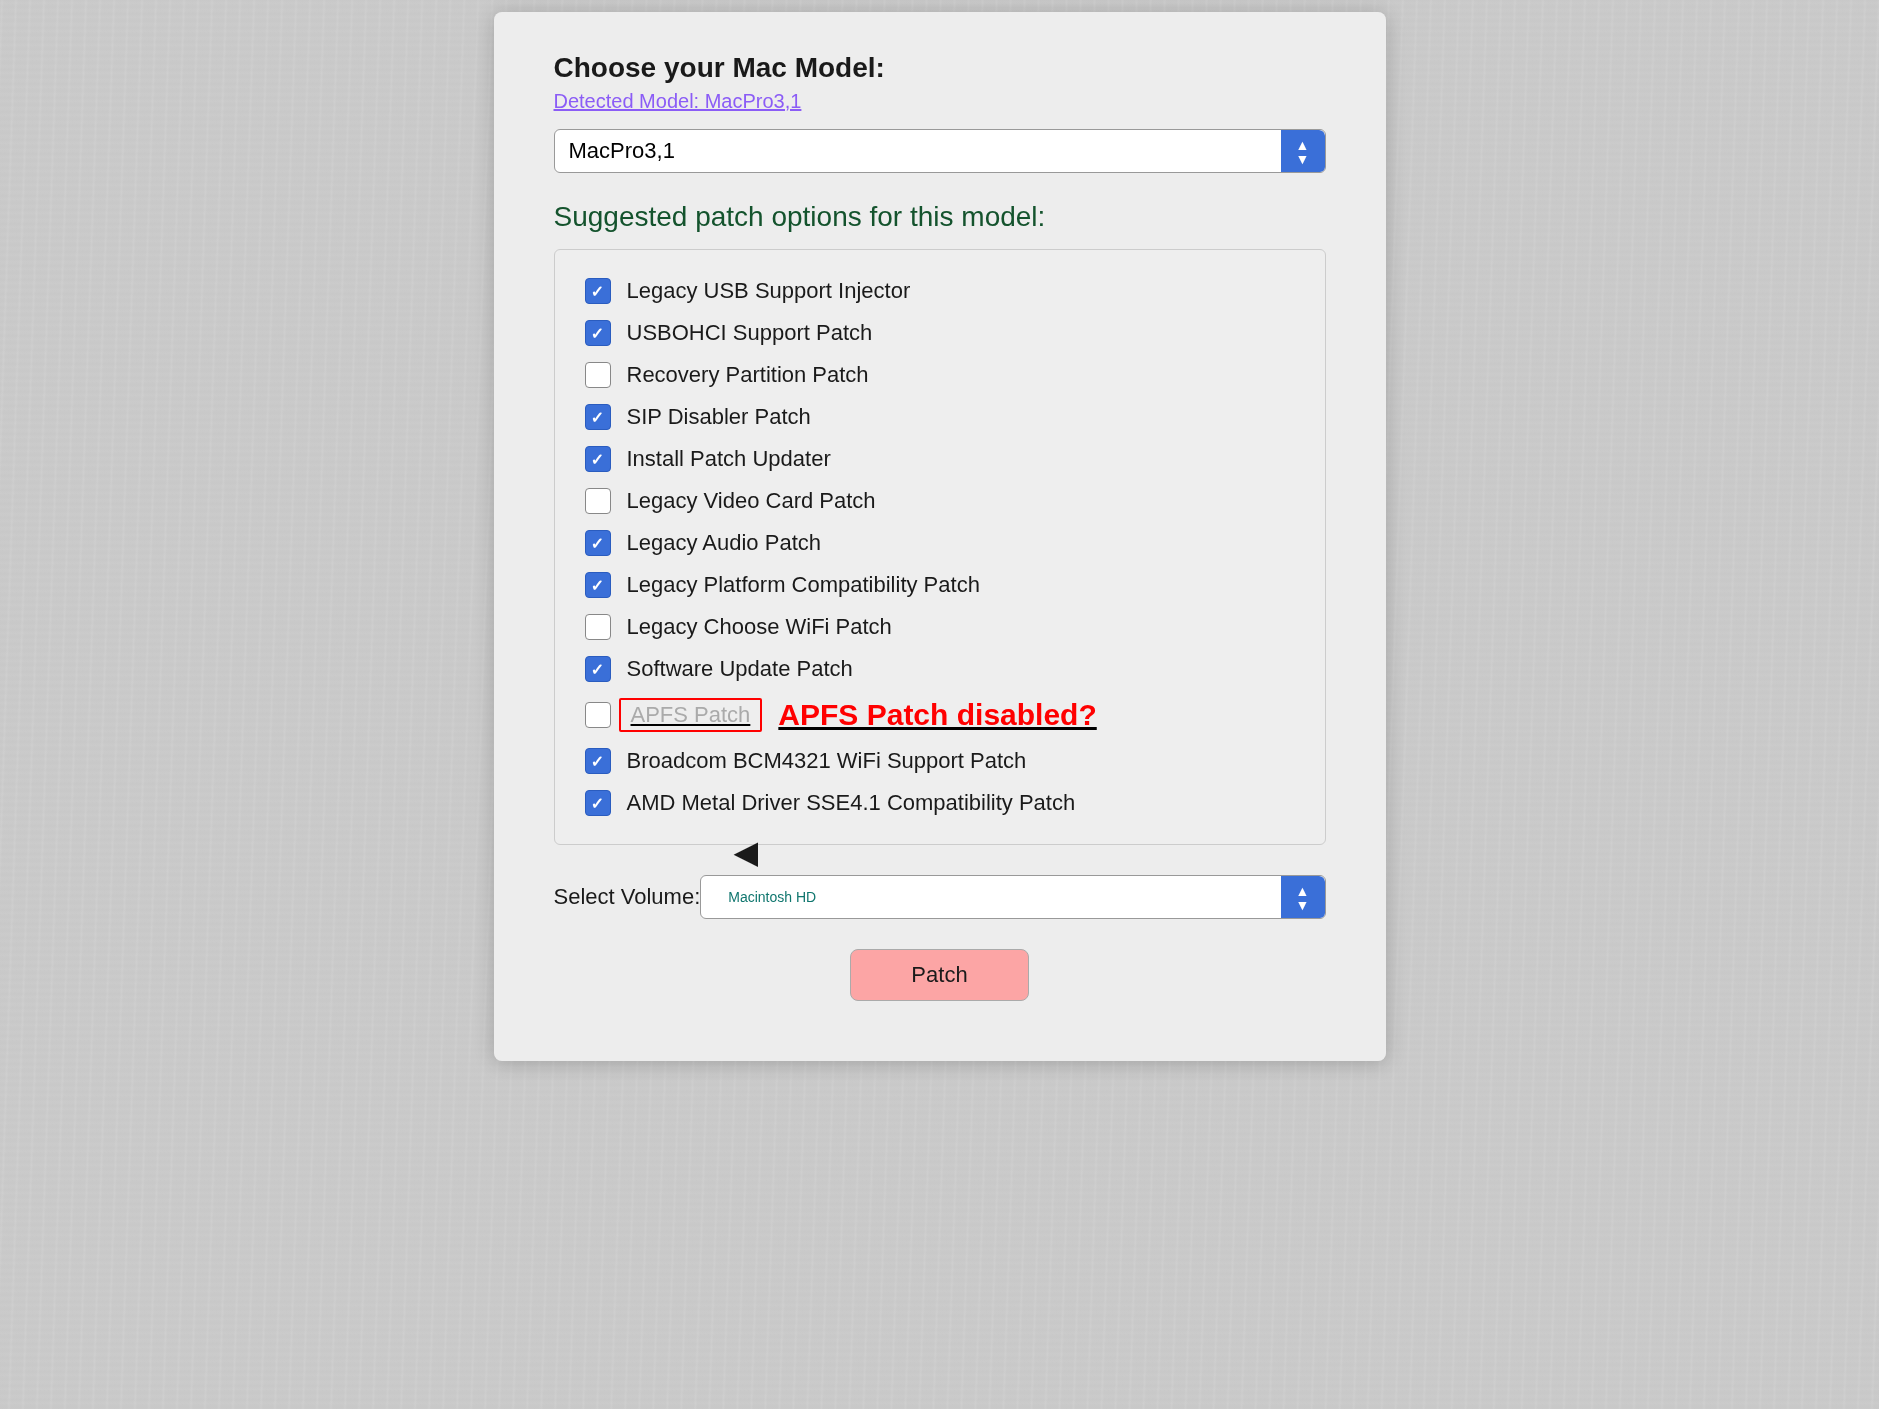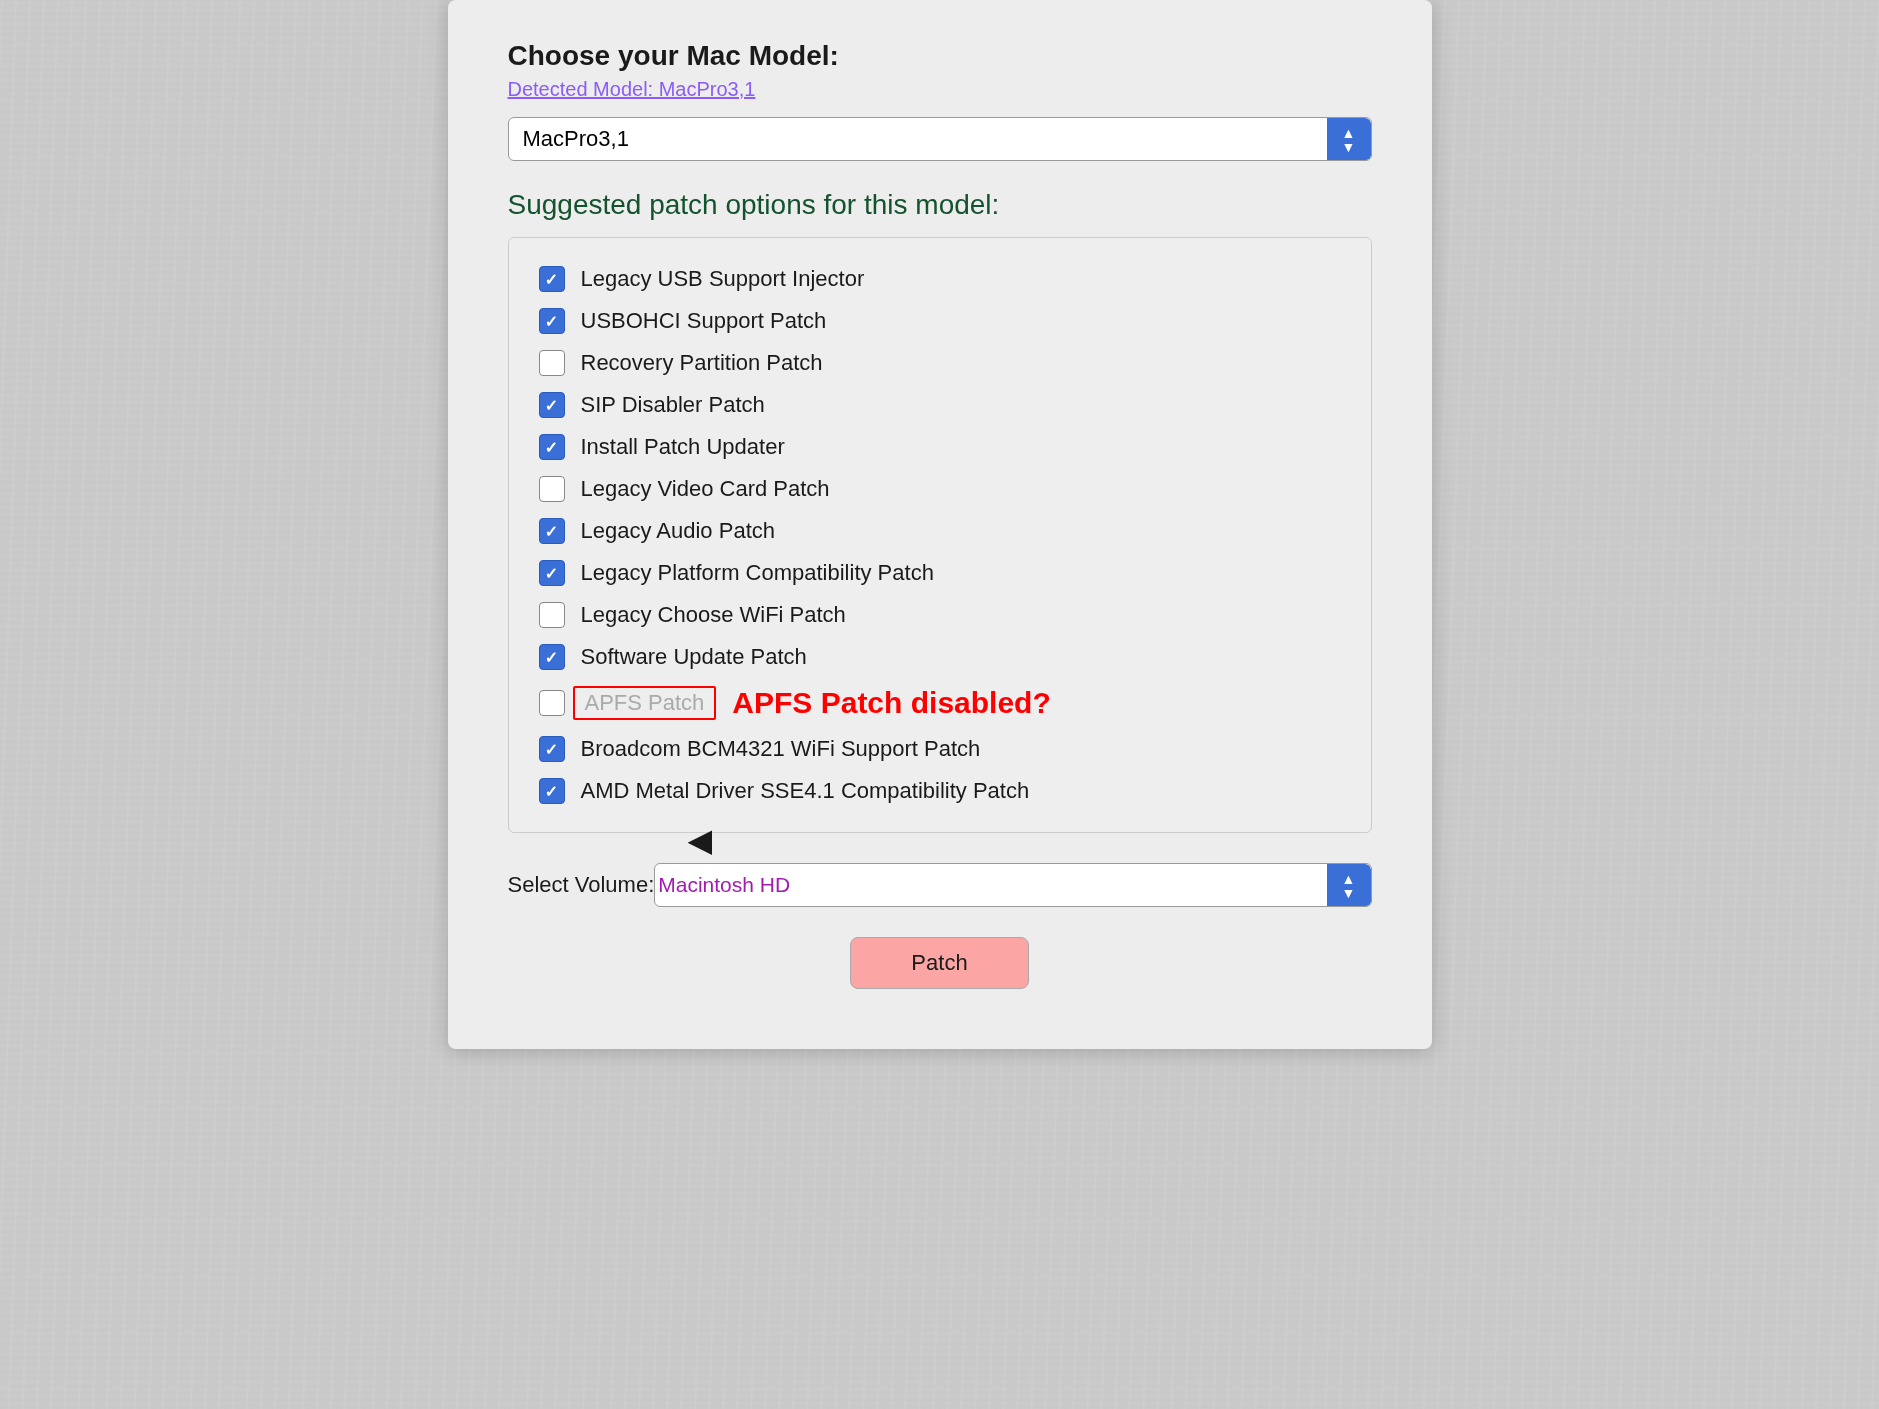--- a/index.html
+++ b/index.html
@@ -39,22 +39,22 @@
           transparent 0px,
           rgba(220,220,220,0.15) 3px,
           transparent 7px
         );
       background-color: #c8c8c8;
       pointer-events: none;
     }
 
     .main-panel {
       position: relative;
-      margin-top: 0;
-      width: 984px;
+      margin-top: 12px;
+      width: 892px;
       background: rgba(240,240,240,0.92);
       border-radius: 8px;
       padding: 40px 60px 60px 60px;
       box-shadow: 0 2px 20px rgba(0,0,0,0.2);
       z-index: 1;
     }
 
     .section-title {
       font-size: 28px;
       font-weight: 600;
@@ -163,20 +163,21 @@
 
     .checkbox.unchecked {
       background: white;
     }
 
     .apfs-row {
       display: flex;
       align-items: center;
       padding: 8px 0;
       font-size: 22px;
+      text-decoration: underline;
     }
 
     .apfs-label-box {
       border: 2px solid red;
       padding: 2px 10px;
       border-radius: 2px;
       color: #aaa;
       font-size: 22px;
       margin-right: 16px;
     }
@@ -207,23 +208,23 @@
       border: 1.5px solid #999;
       border-radius: 6px;
       overflow: hidden;
       background: white;
     }
 
     .volume-select-text {
       flex: 1;
       display: flex;
       align-items: center;
-      padding: 0 3px;
-      font-size: 21px;
-      color: #a21caf;
+      padding: 0 27px;
+      font-size: 14px;
+      color: #0f766e;
     }
 
     .patch-button-row {
       display: flex;
       justify-content: center;
       margin-top: 10px;
     }
 
     .patch-button {
       background: #fca5a5;

